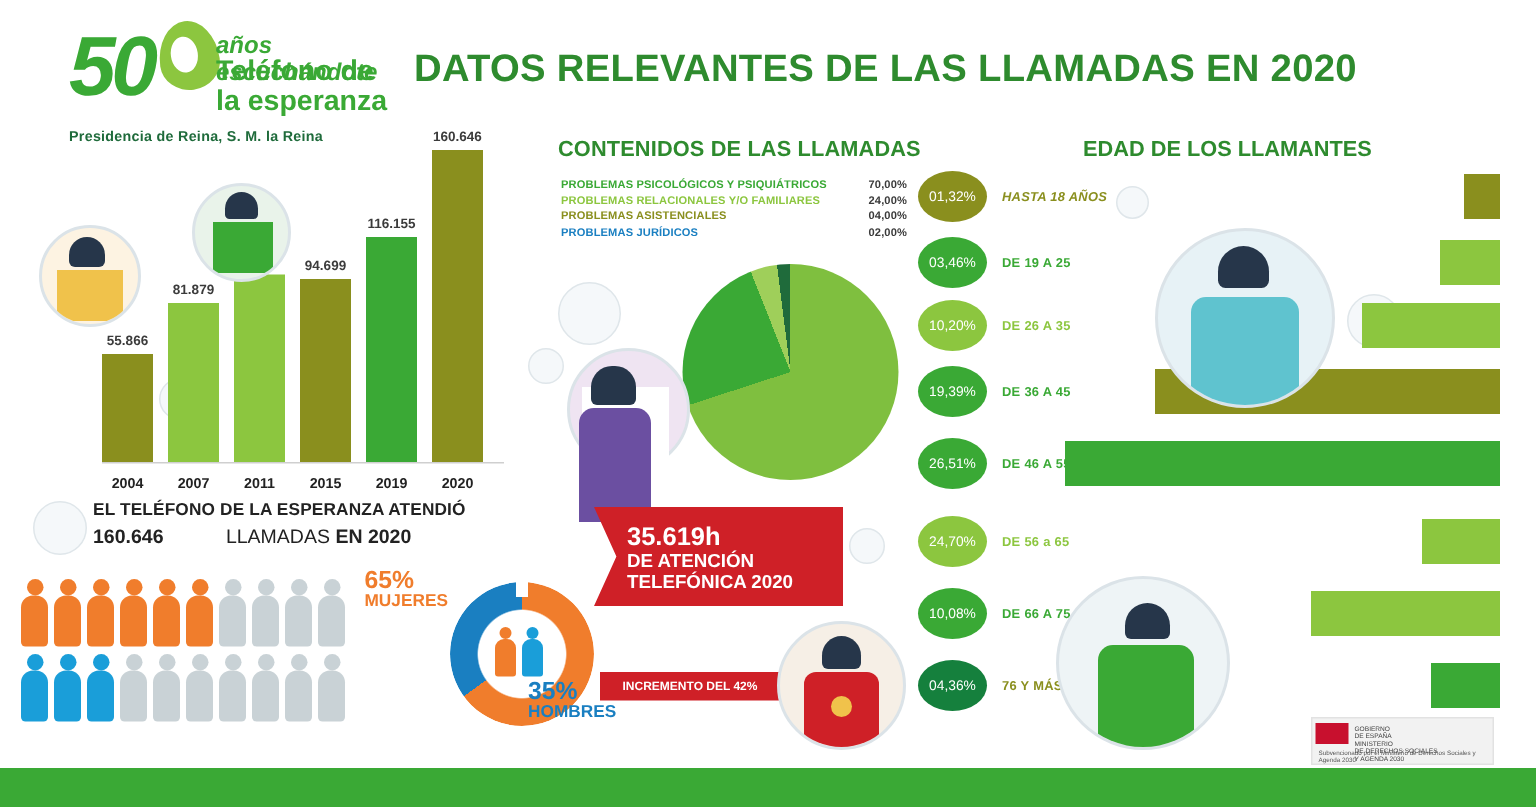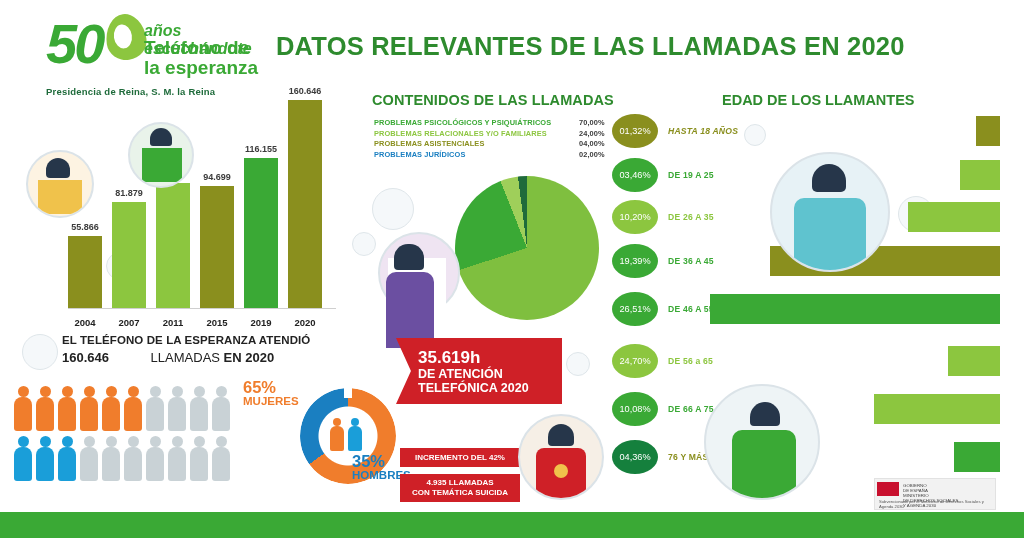--- a/index.html
+++ b/index.html
@@ -308,24 +308,20 @@
   <div style="position:absolute;left:386px;top:272px;width:48px;height:76px;background:#6b4fa1;border-radius:10px 10px 0 0;"></div>
 
   <div class="flag"></div>
   <div class="flag-t1">35.619h</div>
   <div class="flag-t2">
     <span>DE ATENCIÓN</span><br>
     <span>TELEFÓNICA 2020</span>
   </div>
 
   <div class="redbar" style="top:414px;">INCREMENTO  DEL 42%</div>
-  <div class="redbar" style="top:440px;padding:4px 2px;line-height:10px;">
-    <div>4.935 LLAMADAS</div>
-    <div>CON TEMÁTICA SUICIDA</div>
-  </div>
 
   <div style="position:absolute;left:518px;top:414px;width:82px;height:82px;border-radius:50%;background:#f6efe6;border:2px solid #dbe3e8;overflow:hidden;">
     <div style="position:absolute;left:28px;top:8px;width:26px;height:22px;background:#26364a;border-radius:13px 13px 4px 4px;"></div>
     <div style="position:absolute;left:16px;top:32px;width:50px;height:50px;background:#cf2027;border-radius:8px 8px 0 0;"></div>
     <div style="position:absolute;left:34px;top:48px;width:14px;height:14px;border-radius:50%;background:#f0c24b;"></div>
   </div>
 
   <div class="sec-title-2">EDAD DE LOS LLAMANTES</div>
 
   <div class="age-row" style="top:114px;">

